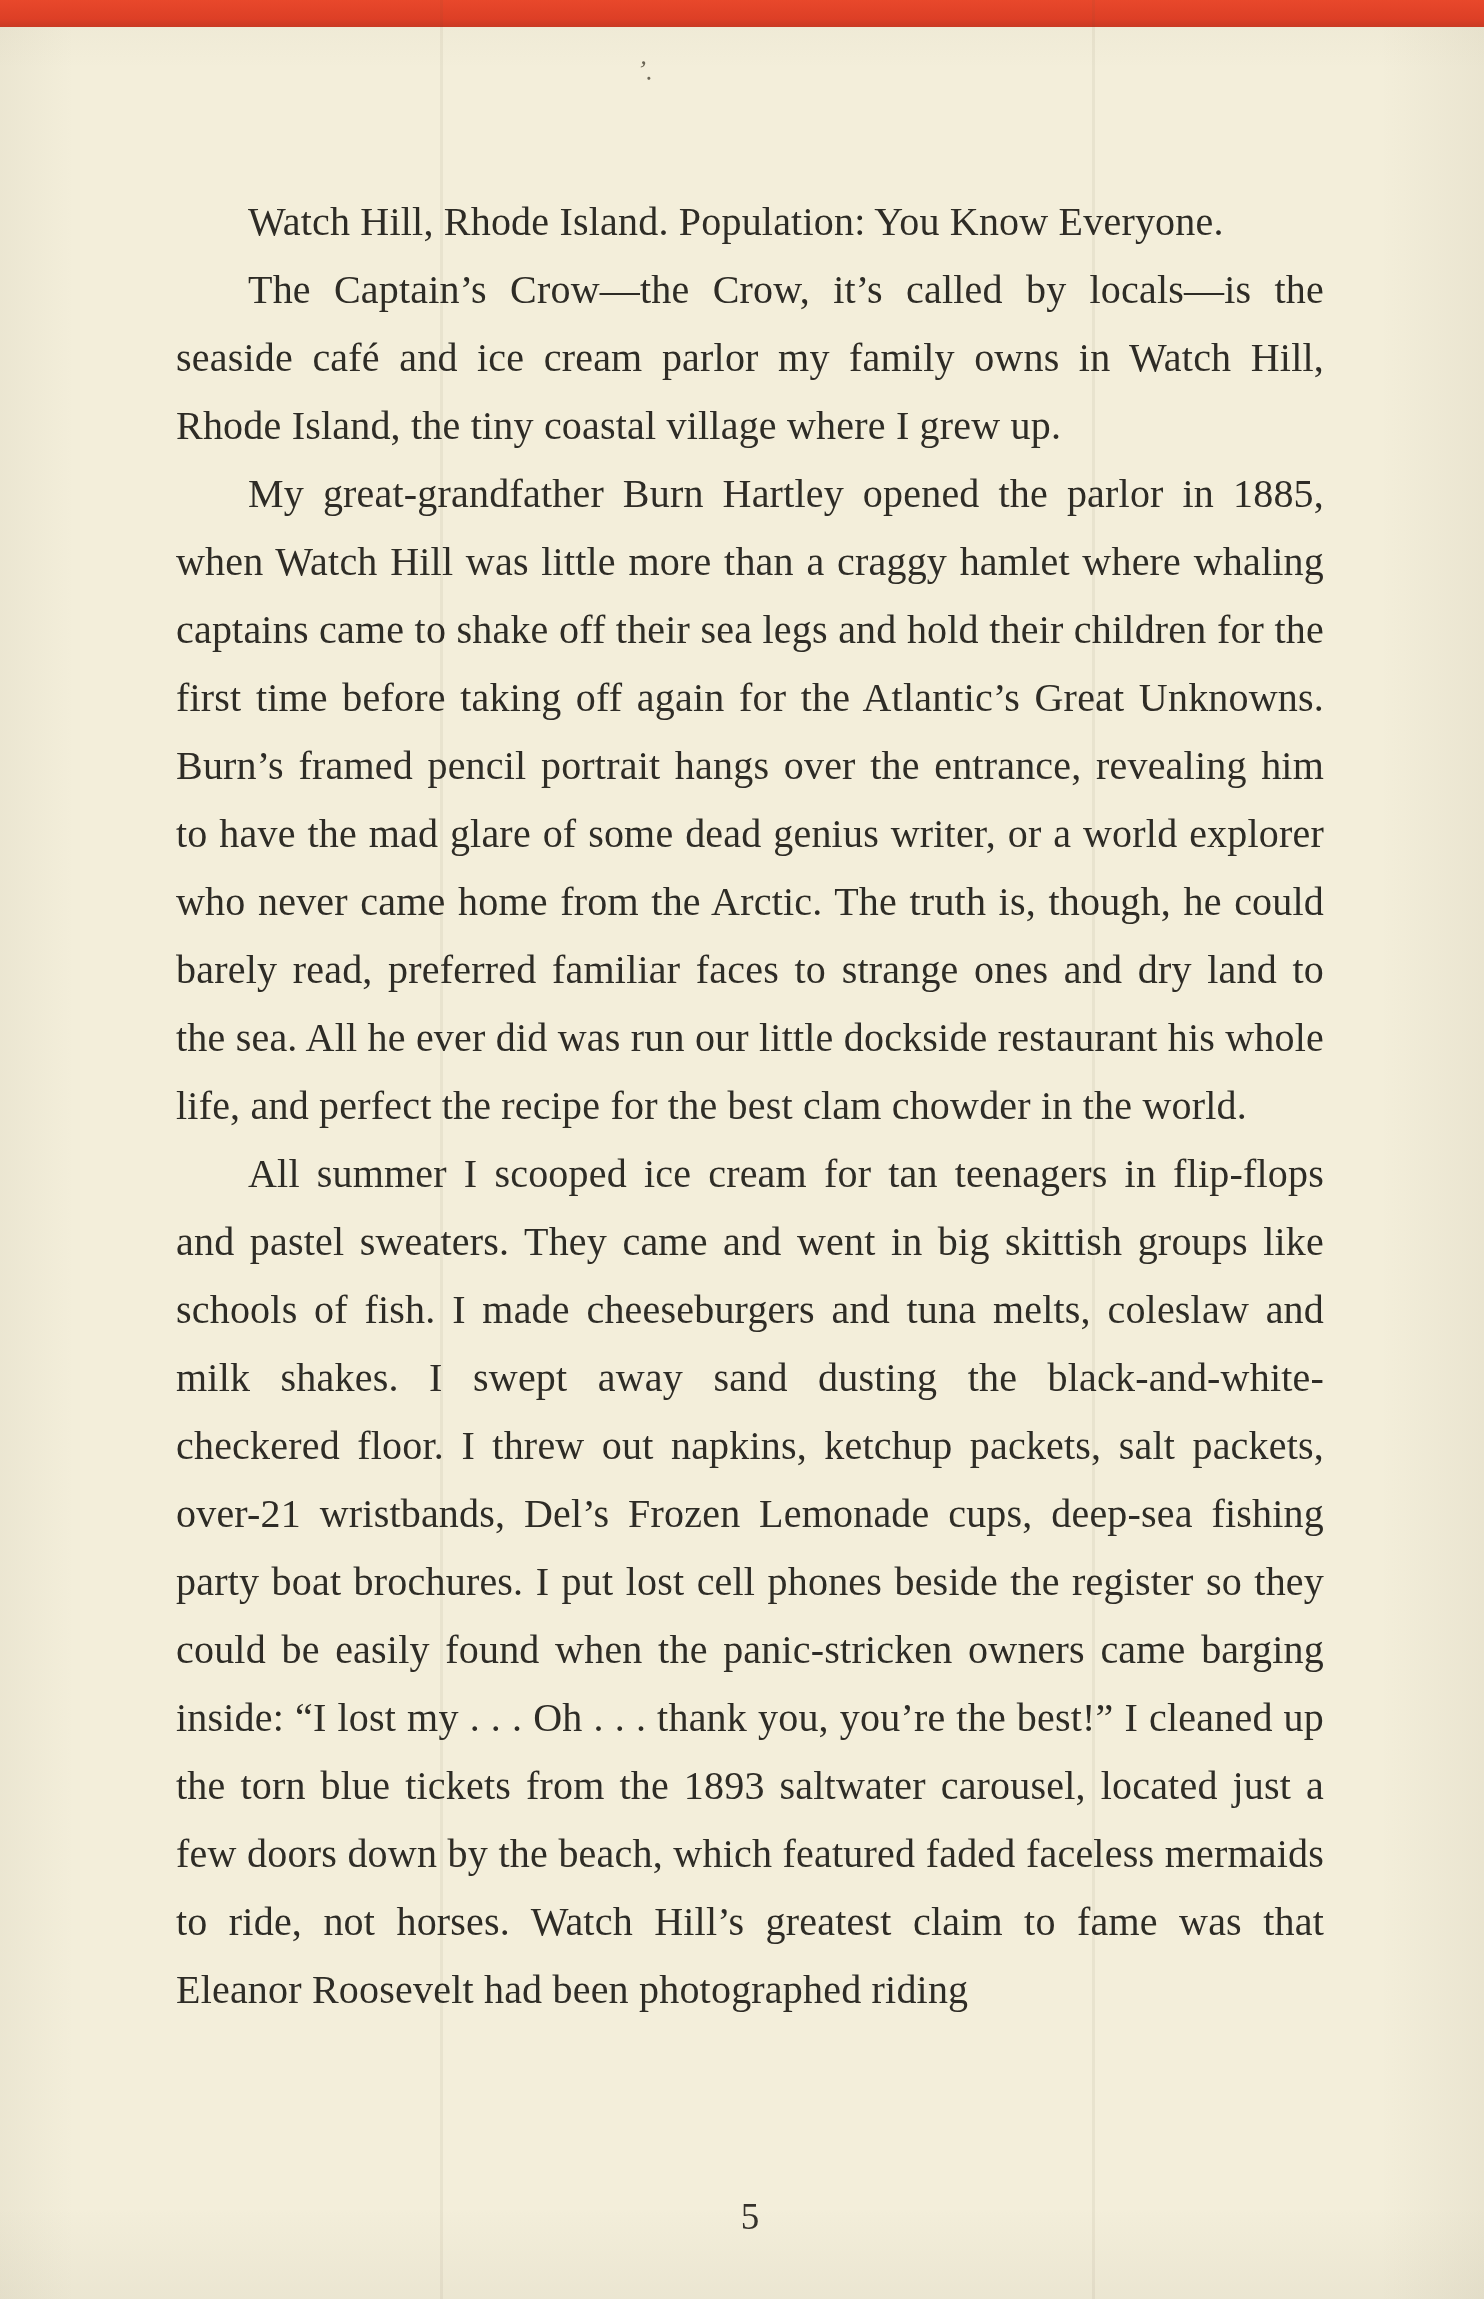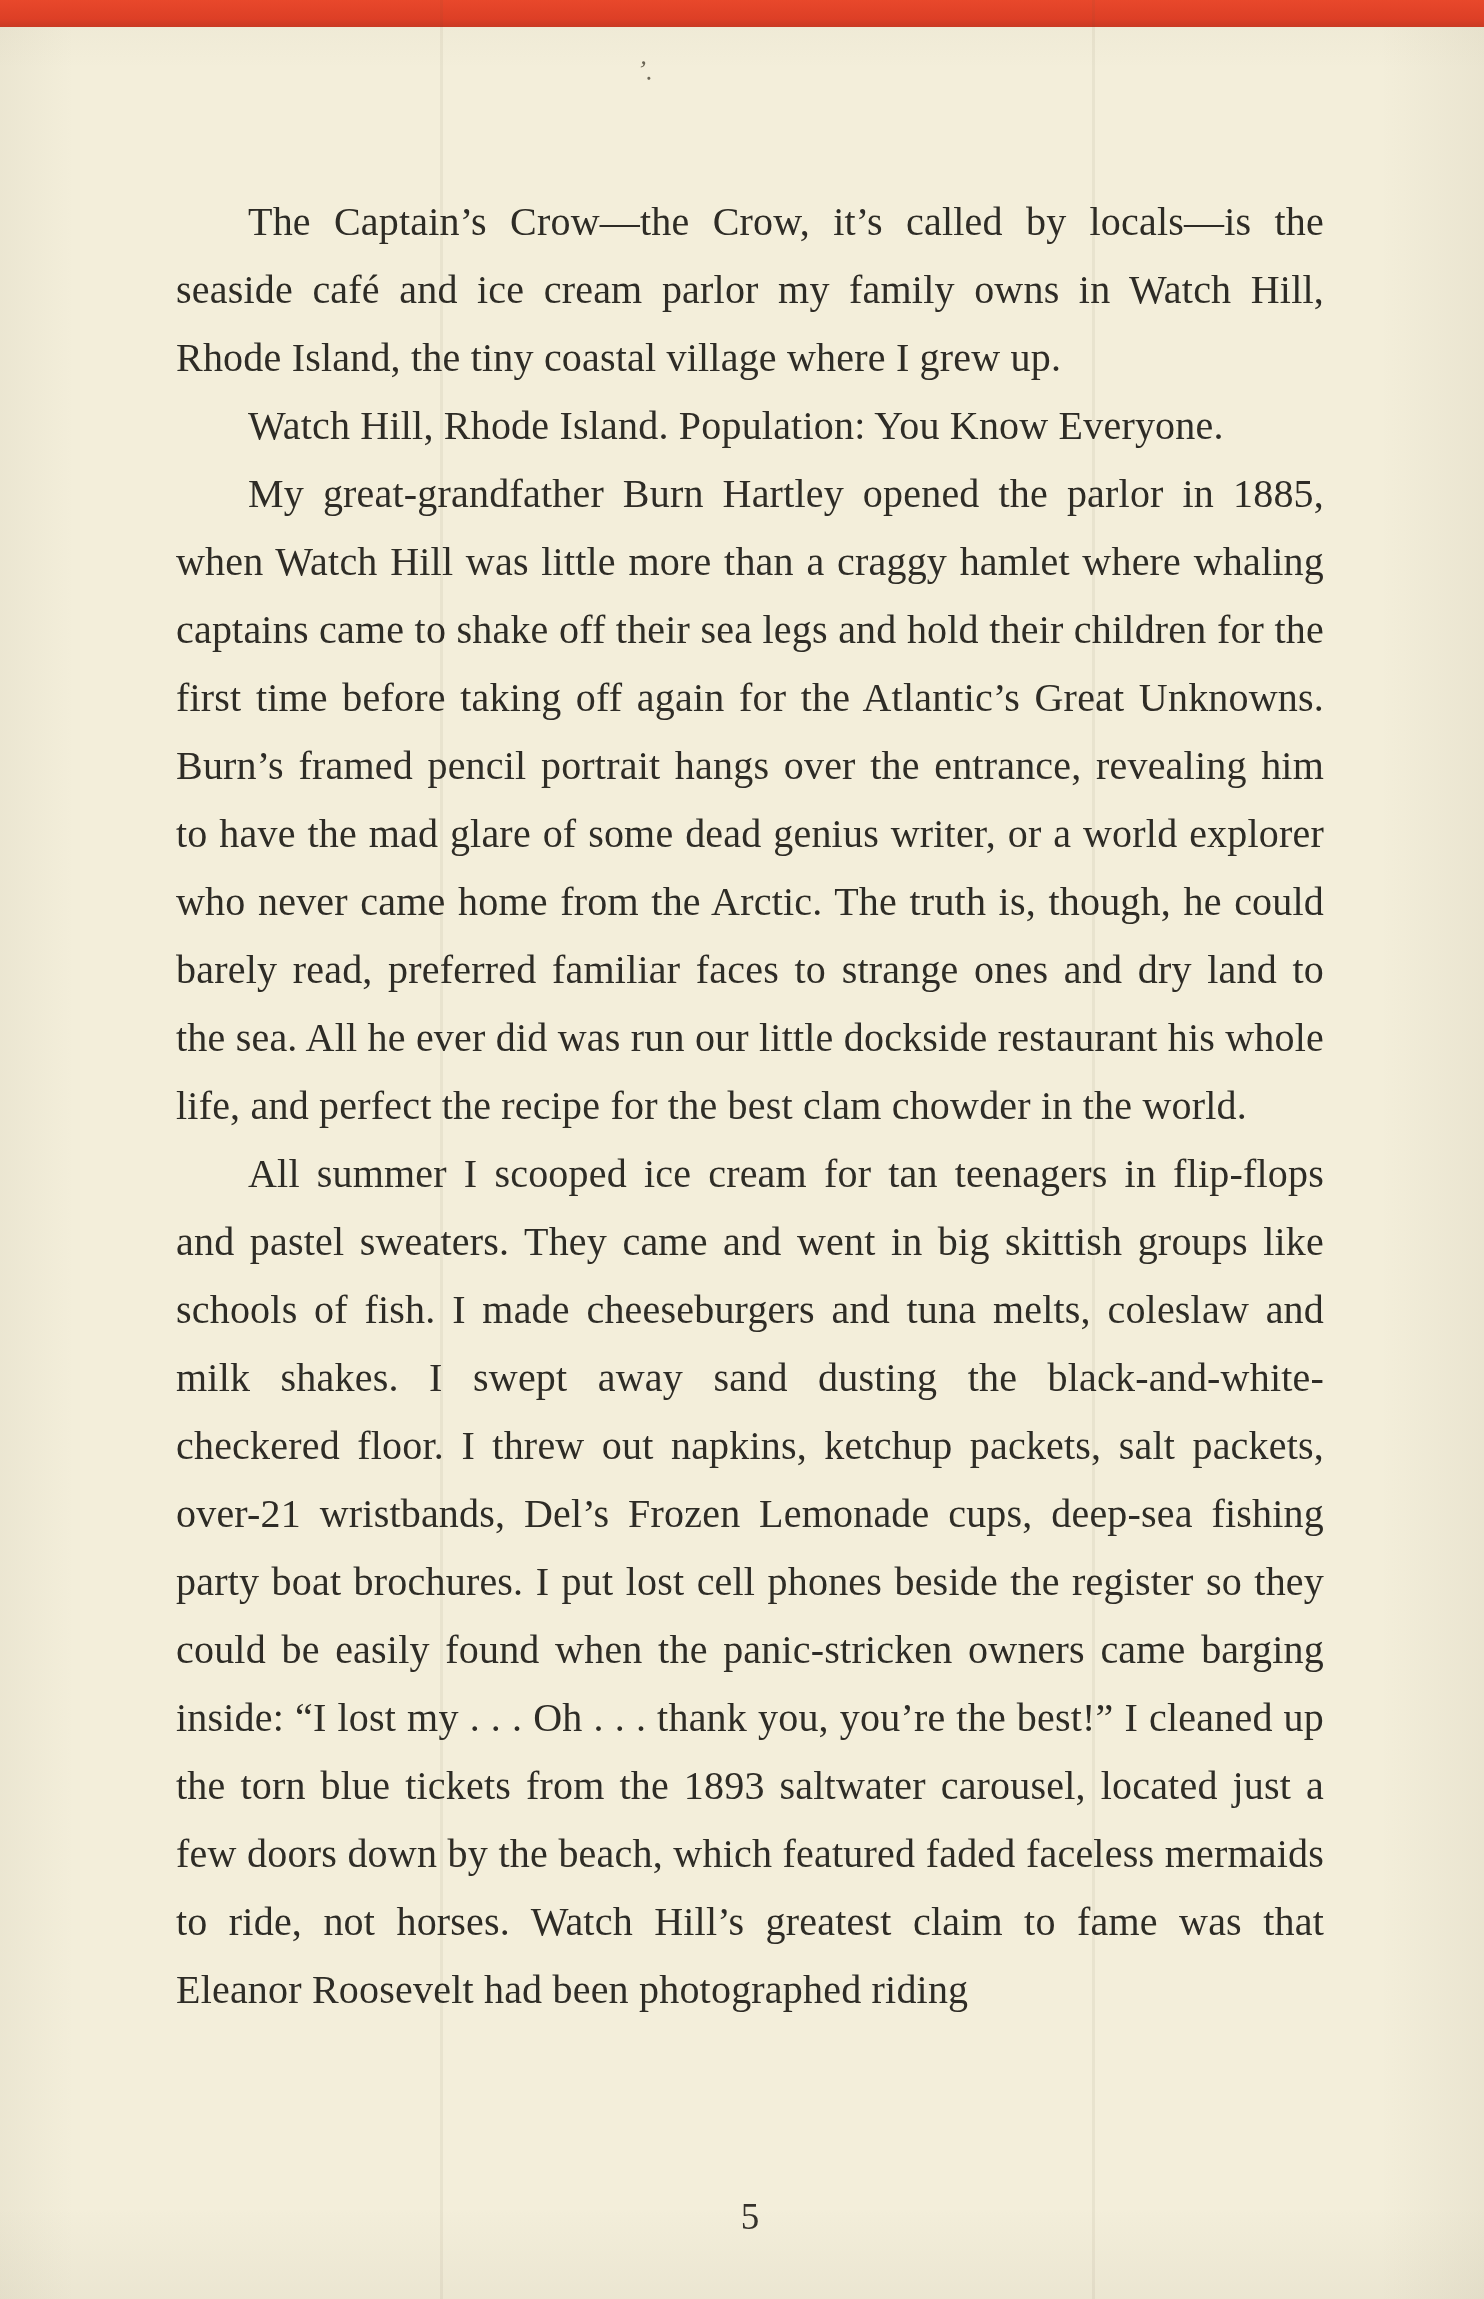--- a/index.html
+++ b/index.html
@@ -83,21 +83,21 @@
 <div class="page">
 
   <div class="top-bar"></div>
 
   <div class="crease c1"></div>
   <div class="crease c2"></div>
 
   <span class="speck">’.</span>
 
   <div class="text-block">
+    <p>Watch Hill, Rhode Island. Population: You Know Everyone.</p>
     <p>The Captain’s Crow—the Crow, it’s called by locals—is the seaside café and ice cream parlor my family owns in Watch Hill, Rhode Island, the tiny coastal village where I grew up.</p>
-    <p>Watch Hill, Rhode Island. Population: You Know Everyone.</p>
     <p>My great-grandfather Burn Hartley opened the parlor in 1885, when Watch Hill was little more than a craggy hamlet where whaling captains came to shake off their sea legs and hold their children for the first time before taking off again for the Atlantic’s Great Unknowns. Burn’s framed pencil portrait hangs over the entrance, revealing him to have the mad glare of some dead genius writer, or a world explorer who never came home from the Arctic. The truth is, though, he could barely read, preferred familiar faces to strange ones and dry land to the sea. All he ever did was run our little dockside restaurant his whole life, and perfect the recipe for the best clam chowder in the world.</p>
     <p>All summer I scooped ice cream for tan teenagers in flip-flops and pastel sweaters. They came and went in big skittish groups like schools of fish. I made cheeseburgers and tuna melts, coleslaw and milk shakes. I swept away sand dusting the black-and-white-checkered floor. I threw out napkins, ketchup packets, salt packets, over-21 wristbands, Del’s Frozen Lemonade cups, deep-sea fishing party boat brochures. I put lost cell phones beside the register so they could be easily found when the panic-stricken owners came barging inside: “I lost my . . . Oh . . . thank you, you’re the best!” I cleaned up the torn blue tickets from the 1893 saltwater carousel, located just a few doors down by the beach, which featured faded faceless mermaids to ride, not horses. Watch Hill’s greatest claim to fame was that Eleanor Roosevelt had been photographed riding</p>
   </div>
 
   <div class="page-number">5</div>
 
 </div>
 
 </body></html>

